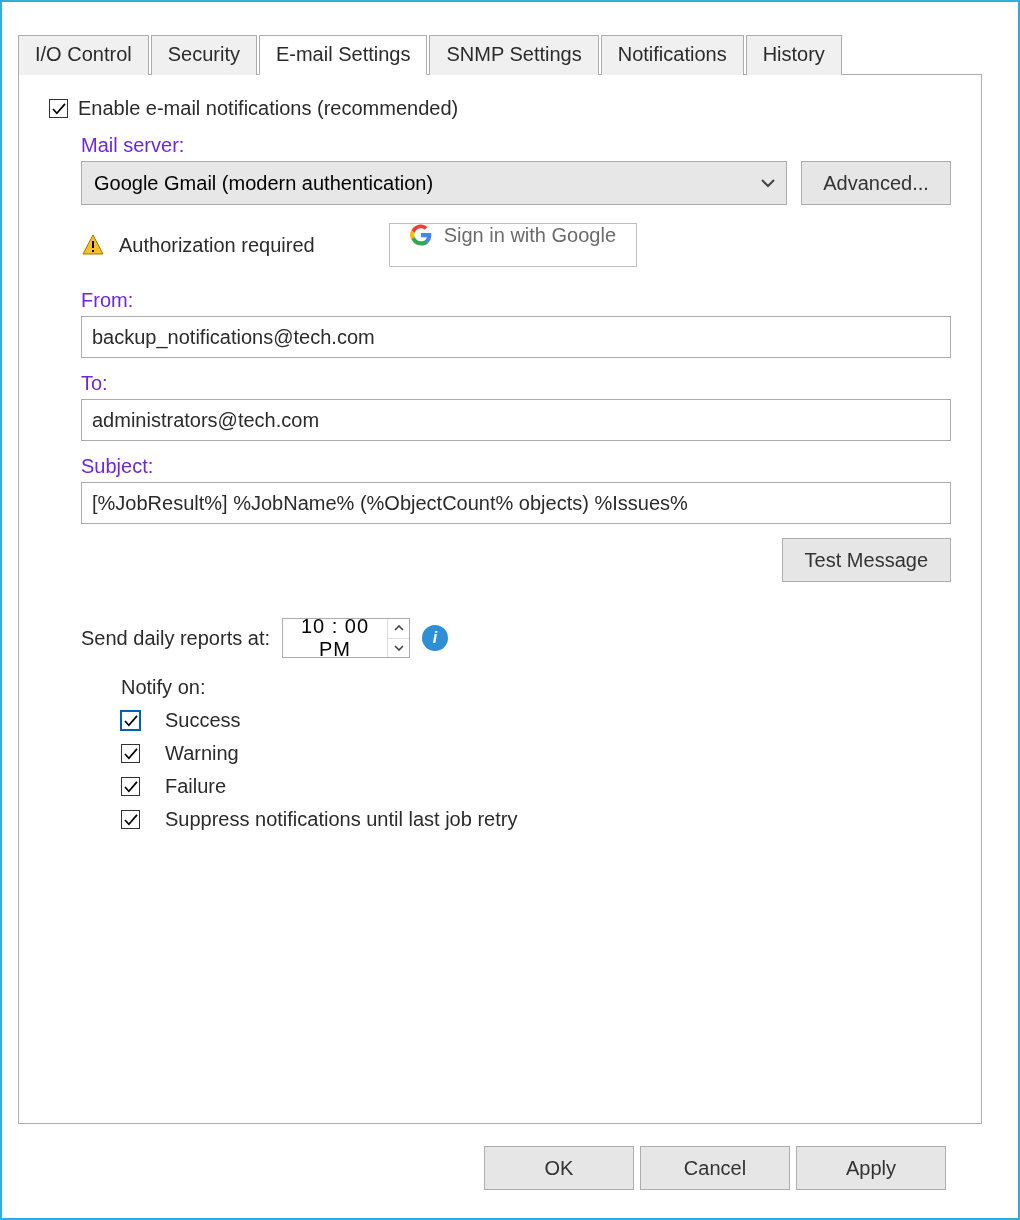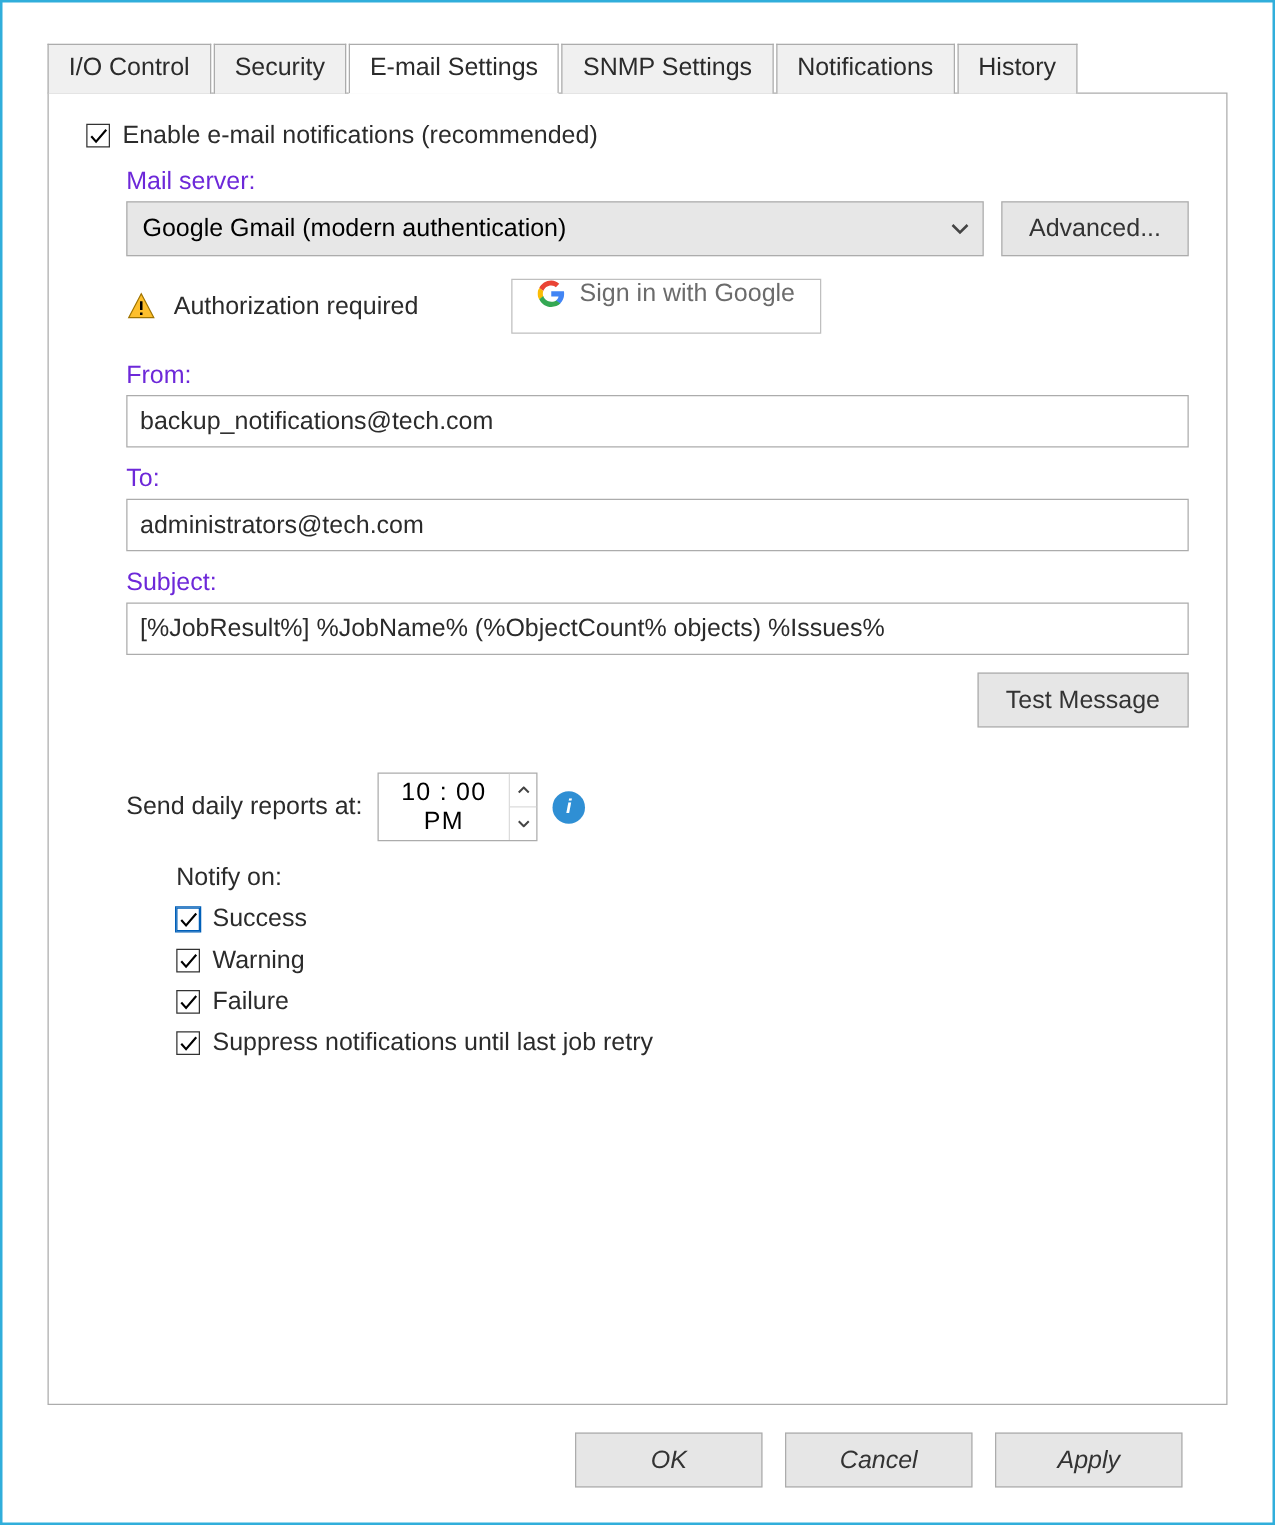--- a/index.html
+++ b/index.html
@@ -22,21 +22,21 @@
     position: absolute; right: -1px; top: -1px;
     width: 62px; height: 34px;
     background: #e2a1a4;
     border: 1px solid #b2555a;
     display: flex; align-items: center; justify-content: center;
     cursor: pointer;
   }
   .close-btn svg { width: 14px; height: 14px; }
   .client {
     flex: 1 1 auto;
-    padding: 32px 36px 0 36px;
+    padding: 32px 36px 0 16px;
     display: flex; flex-direction: column;
     min-height: 0;
   }
   .tabstrip {
     display: flex;
     position: relative;
     margin-left: 0;
   }
   .tab {
     border: 1px solid #acacac;
@@ -92,36 +92,36 @@
     display: inline-flex; align-items: flex-start; gap: 12px;
     padding: 0 20px; font-size: 20px; color: #6b6b6b; cursor: pointer;
     margin-left: 60px;
   }
   .text-input {
     width: 100%; height: 42px; border: 1px solid #acacac;
     font-size: 20px; padding: 0 10px; color: #2b2b2b; background:#fff;
   }
   .right-align { display:flex; justify-content:flex-end; margin-top:14px;}
   .time-row { display:flex; align-items:center; gap:12px; margin-top:36px;}
-  .time-box { height: 55px; width: 128px; border:1px solid #acacac; display:flex; align-items:center; font-size:20px;}
+  .time-box { height: 40px; width: 128px; border:1px solid #acacac; display:flex; align-items:center; font-size:20px;}
   .time-text { flex:1; text-align:center; letter-spacing:1px;}
   .spin { width:22px; display:flex; flex-direction:column; height:100%; border-left:1px solid #dcdcdc;}
   .spin-btn { flex:1; display:flex; align-items:center; justify-content:center; cursor:pointer;}
   .spin-btn:first-child { border-bottom:1px solid #dcdcdc;}
   .info-badge {
     width:26px; height:26px; border-radius:50%;
     background:#2f8fd4; display:flex; align-items:center; justify-content:center;
     color:#fff; font-weight:bold; font-size:16px; font-style: italic;
   }
   .notify-block { margin-top:18px;margin-left:40px;}
-  .notify-list .row { margin-top: 10px;}
+  .notify-list .row { margin-top: 10px; gap: 15px;}
   .bottom-bar {
     flex: 0 0 auto;
     padding: 22px 36px 28px 0;
-    display:flex; justify-content:flex-end; gap:18px;font-style:italic;
+    display:flex; justify-content:flex-end; gap:6px;
   }
   .bottom-bar .btn { width: 150px; }
   .chevron { width:16px; height:16px; }
 </style>
 </head>
 <body>
 
 <div class="window">
 
   <div class="client">

